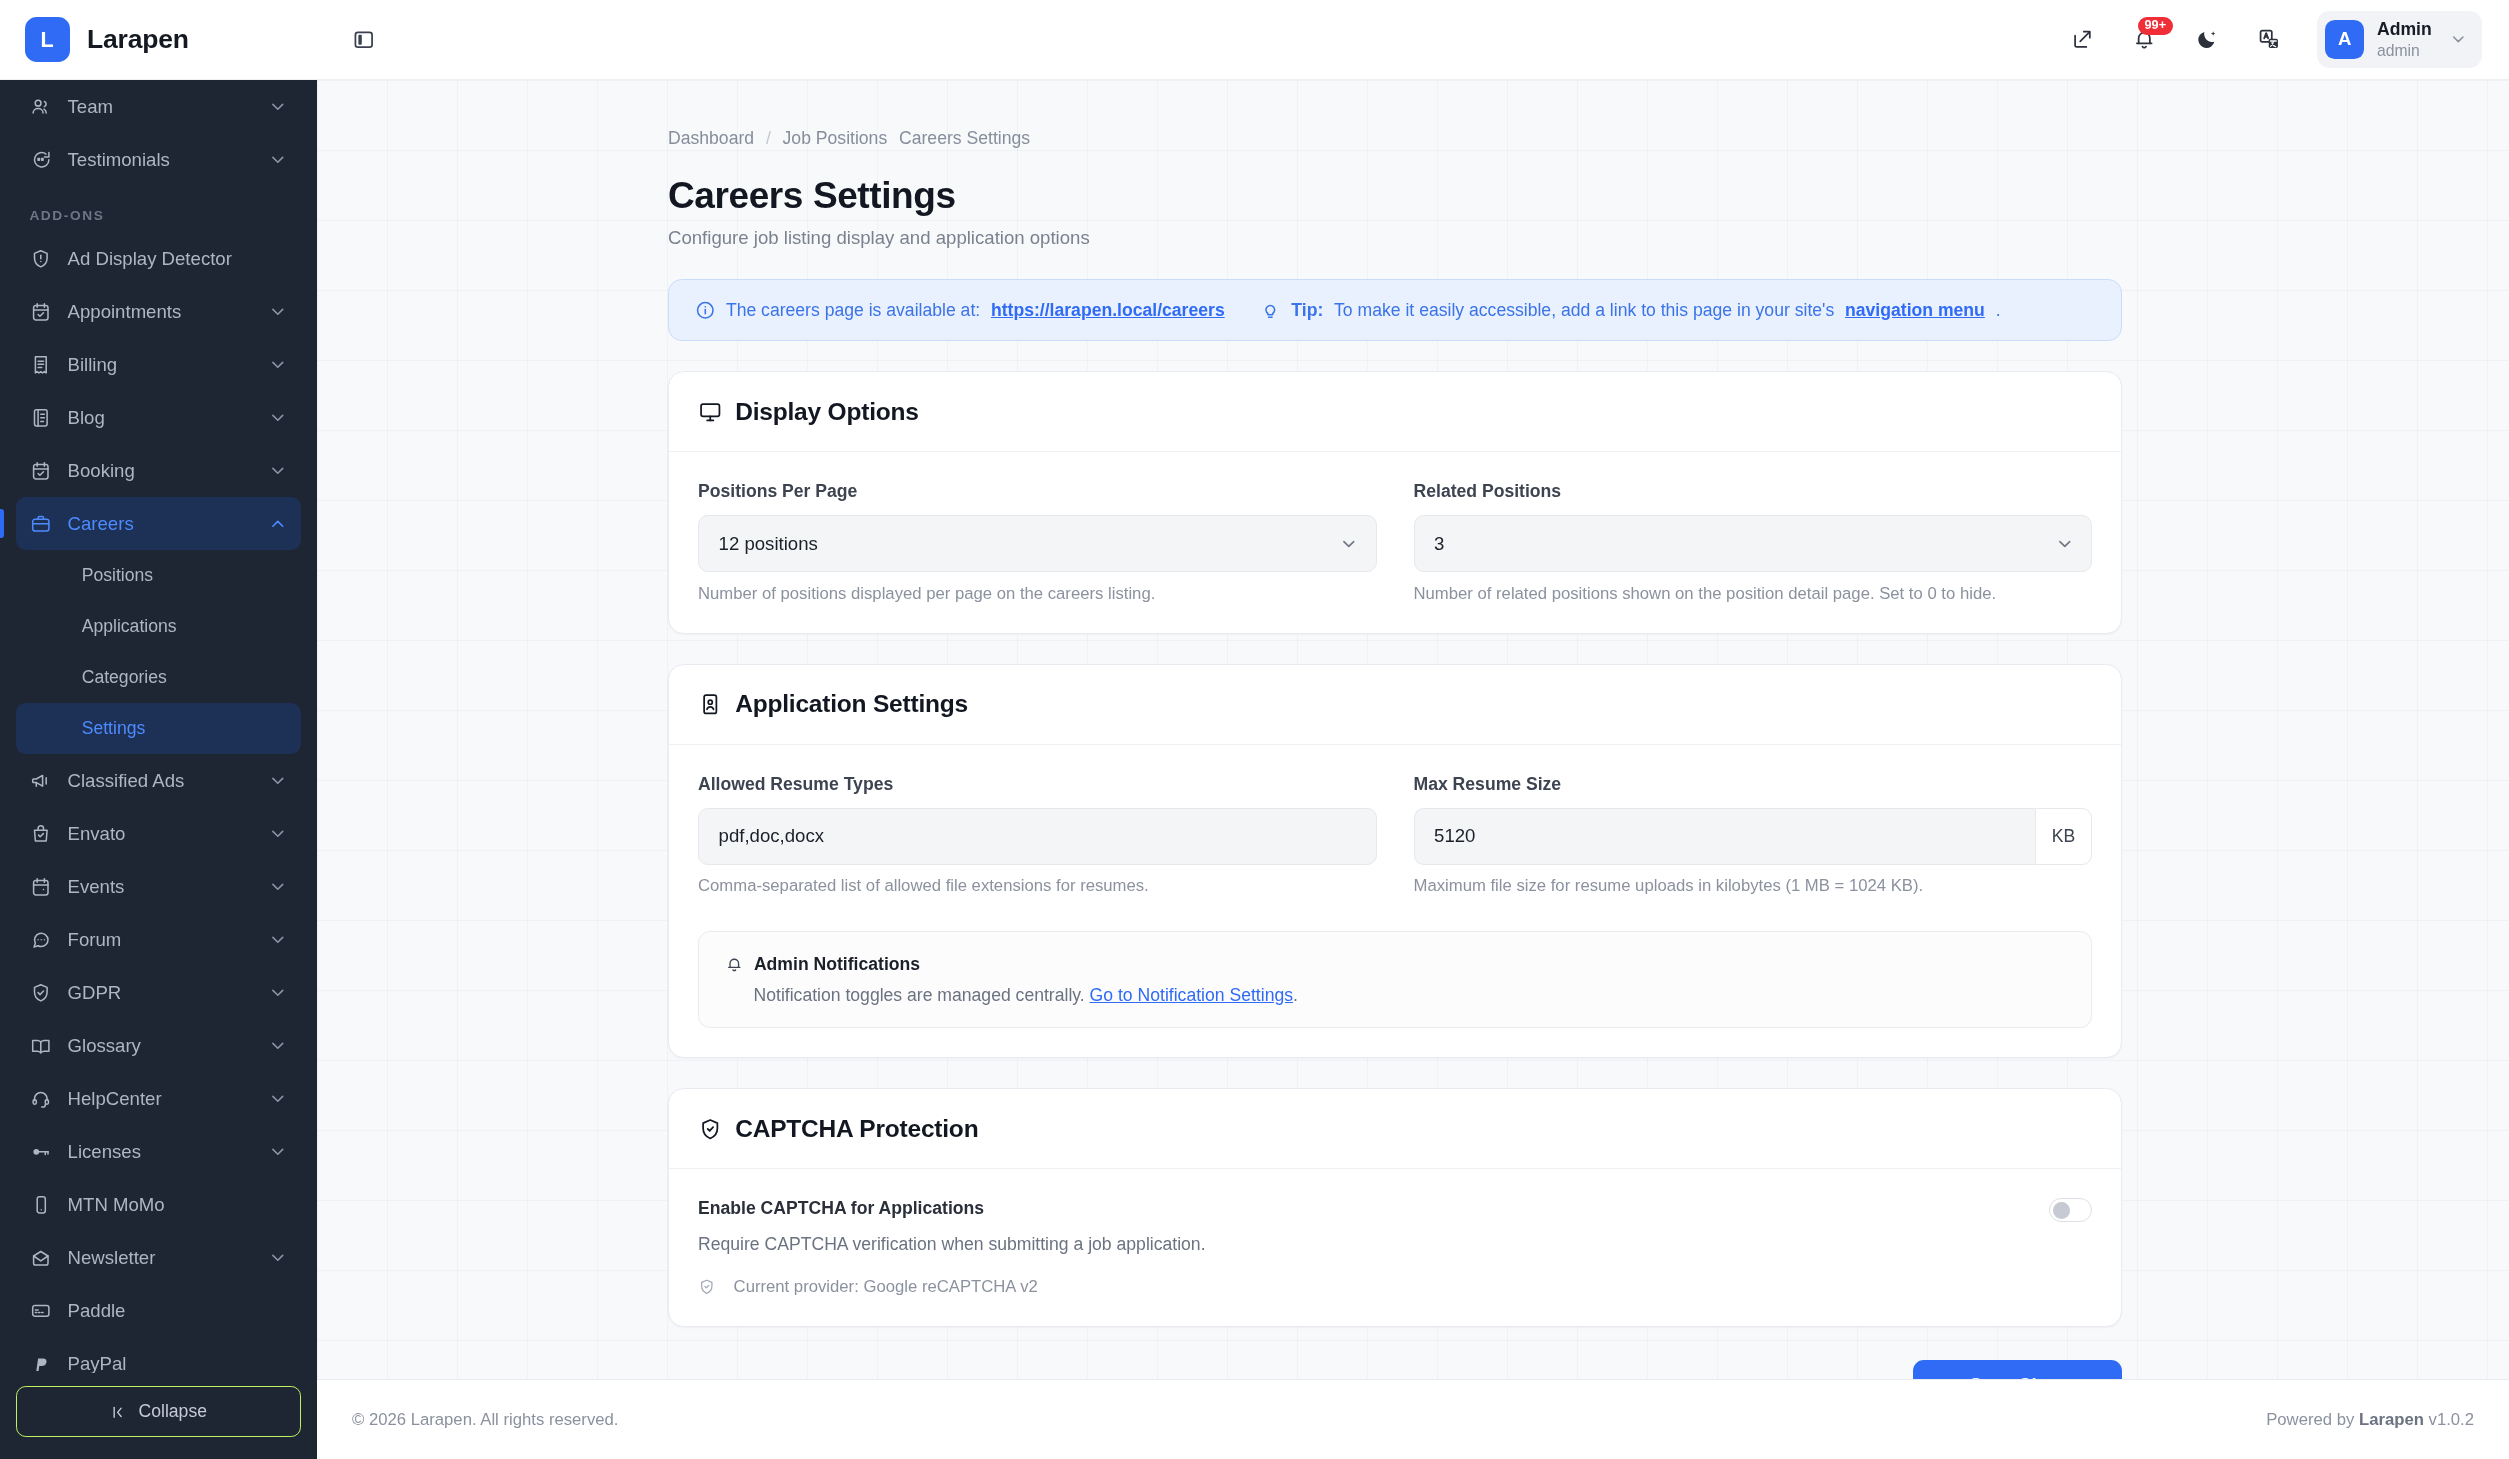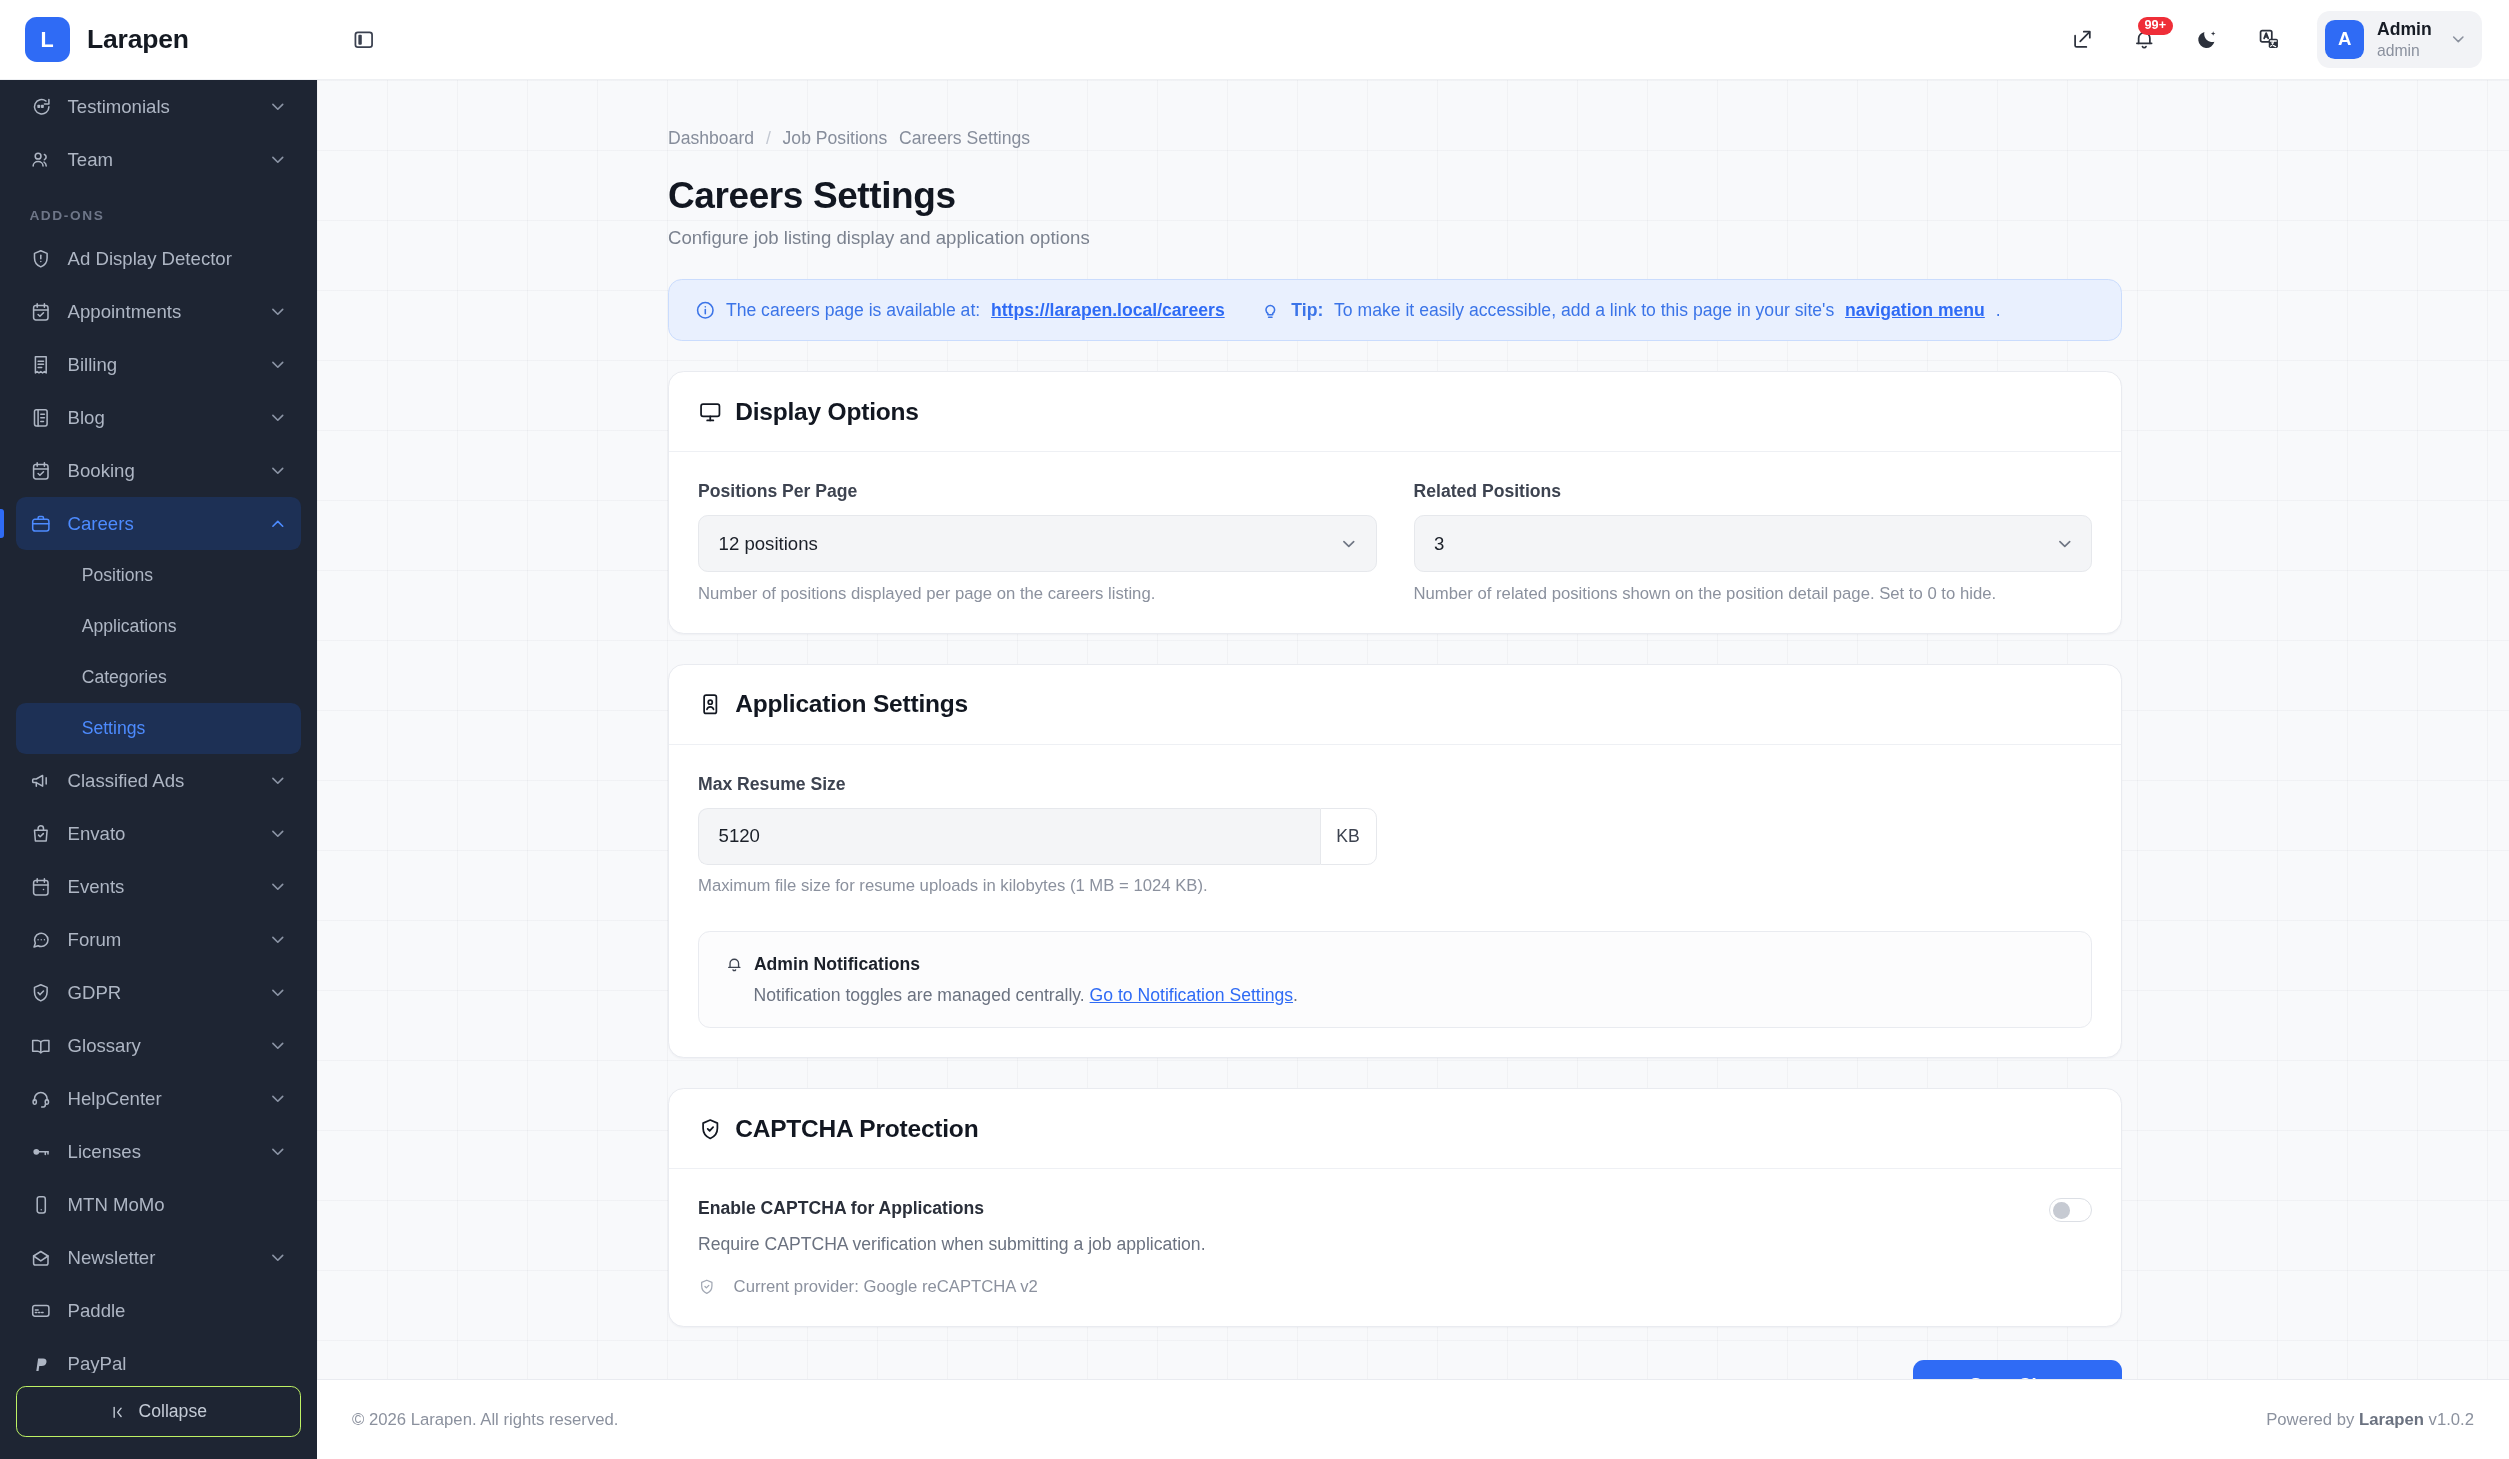--- a/index.html
+++ b/index.html
@@ -231,42 +231,42 @@
     <div class="sb-logo">
       <div class="sb-logo-badge">L</div>
       <div class="sb-logo-text">Larapen</div>
     </div>
 
     <div class="sb-scroll">
 
       <div class="sb-item">
         <span class="ic">
             <svg viewBox="0 0 24 24">
+              <circle cx="9" cy="8" r="3.2"></circle>
+              <path d="M3.5 19c0-3 2.6-5 5.5-5s5.5 2 5.5 5"></path>
+              <path d="M16 6.2a3 3 0 0 1 0 5.6"></path>
+              <path d="M18 19c0-2.2-1-3.7-2.4-4.5"></path>
+            </svg>
+          </span>
+        <span class="lbl">Team</span>
+        <span class="chev"><svg viewBox="0 0 24 24">
+              <polyline points="6 9 12 15 18 9"></polyline>
+            </svg></span>
+      </div>
+
+      <div class="sb-item">
+        <span class="ic">
+            <svg viewBox="0 0 24 24">
               <path d="M21 12a8 8 0 1 1-3.2-6.4"></path>
               <path d="M21 4v5h-5"></path>
               <path d="M9 10.5h1.5v2H9z"></path>
               <path d="M13 10.5h1.5v2H13z"></path>
             </svg>
           </span>
         <span class="lbl">Testimonials</span>
-        <span class="chev"><svg viewBox="0 0 24 24">
-              <polyline points="6 9 12 15 18 9"></polyline>
-            </svg></span>
-      </div>
-
-      <div class="sb-item">
-        <span class="ic">
-            <svg viewBox="0 0 24 24">
-              <circle cx="9" cy="8" r="3.2"></circle>
-              <path d="M3.5 19c0-3 2.6-5 5.5-5s5.5 2 5.5 5"></path>
-              <path d="M16 6.2a3 3 0 0 1 0 5.6"></path>
-              <path d="M18 19c0-2.2-1-3.7-2.4-4.5"></path>
-            </svg>
-          </span>
-        <span class="lbl">Team</span>
         <span class="chev"><svg viewBox="0 0 24 24">
               <polyline points="6 9 12 15 18 9"></polyline>
             </svg></span>
       </div>
 
       <div class="sb-section">ADD-ONS</div>
 
       <div class="sb-item">
         <span class="ic">
             <svg viewBox="0 0 24 24">
@@ -652,20 +652,25 @@
           <div class="card-head">
             <svg viewBox="0 0 24 24">
                 <rect x="6" y="3" width="12" height="18" rx="2"></rect>
                 <circle cx="12" cy="10" r="2"></circle>
                 <path d="M8.8 17c.5-1.6 1.8-2.4 3.2-2.4s2.7.8 3.2 2.4"></path>
               </svg>
             <span class="card-title">Application Settings</span>
           </div>
           <div class="card-body">
             <div class="grid2">
+              <div>
+                <div class="field-label">Allowed Resume Types</div>
+                <div class="fake-input">pdf,doc,docx</div>
+                <div class="field-hint">Comma-separated list of allowed file extensions for resumes.</div>
+              </div>
 
               <div>
                 <div class="field-label">Max Resume Size</div>
                 <div class="input-suffix">
                   <div class="fake-input">5120</div>
                   <div class="suffix-box">KB</div>
                 </div>
                 <div class="field-hint">Maximum file size for resume uploads in kilobytes (1 MB = 1024 KB).</div>
               </div>
             </div>

